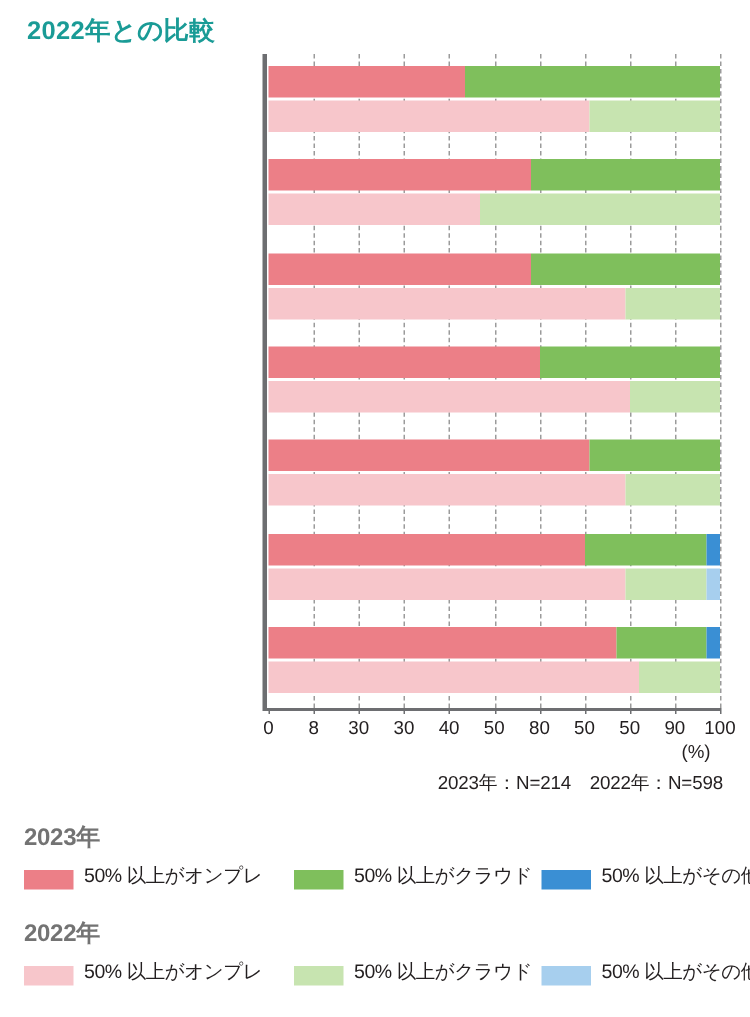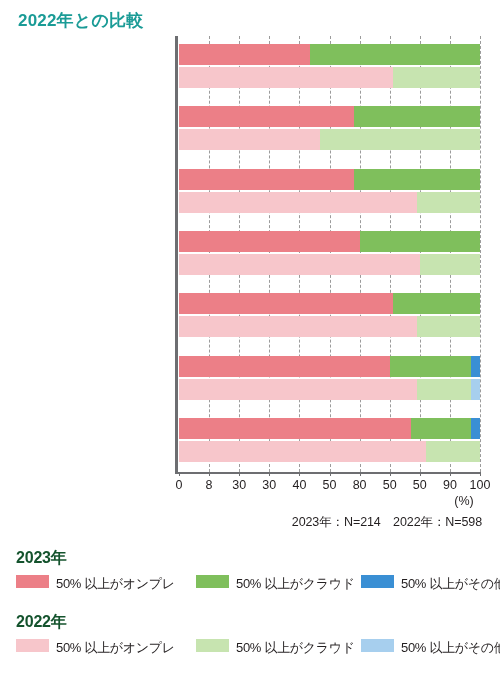--- a/index.html
+++ b/index.html
@@ -154,30 +154,30 @@
   }
 
   
   .legend-block { position: absolute; left: 16px; width: 476px; }
   #legend-2023 { top: 548px; }
   #legend-2022 { top: 612px; }
 
   .legend-year {
     font-size: 16px;
     font-weight: bold;
-    color: #14532d;
+    color: #737373;
     margin-bottom: 6px;
     letter-spacing: -0.2px;
   }
   .legend-items { position: relative; height: 20px; }
   .legend-item {
     position: absolute;
     top: 0;
     display: flex;
-    align-items: flex-start;
+    align-items: flex-end;
     white-space: nowrap;
   }
   .legend-item:nth-child(1) { left: 0px; }
   .legend-item:nth-child(2) { left: 180px; }
   .legend-item:nth-child(3) { left: 345px; }
   .swatch {
     width: 33px;
     height: 13px;
     margin-right: 7px;
     flex: none;

